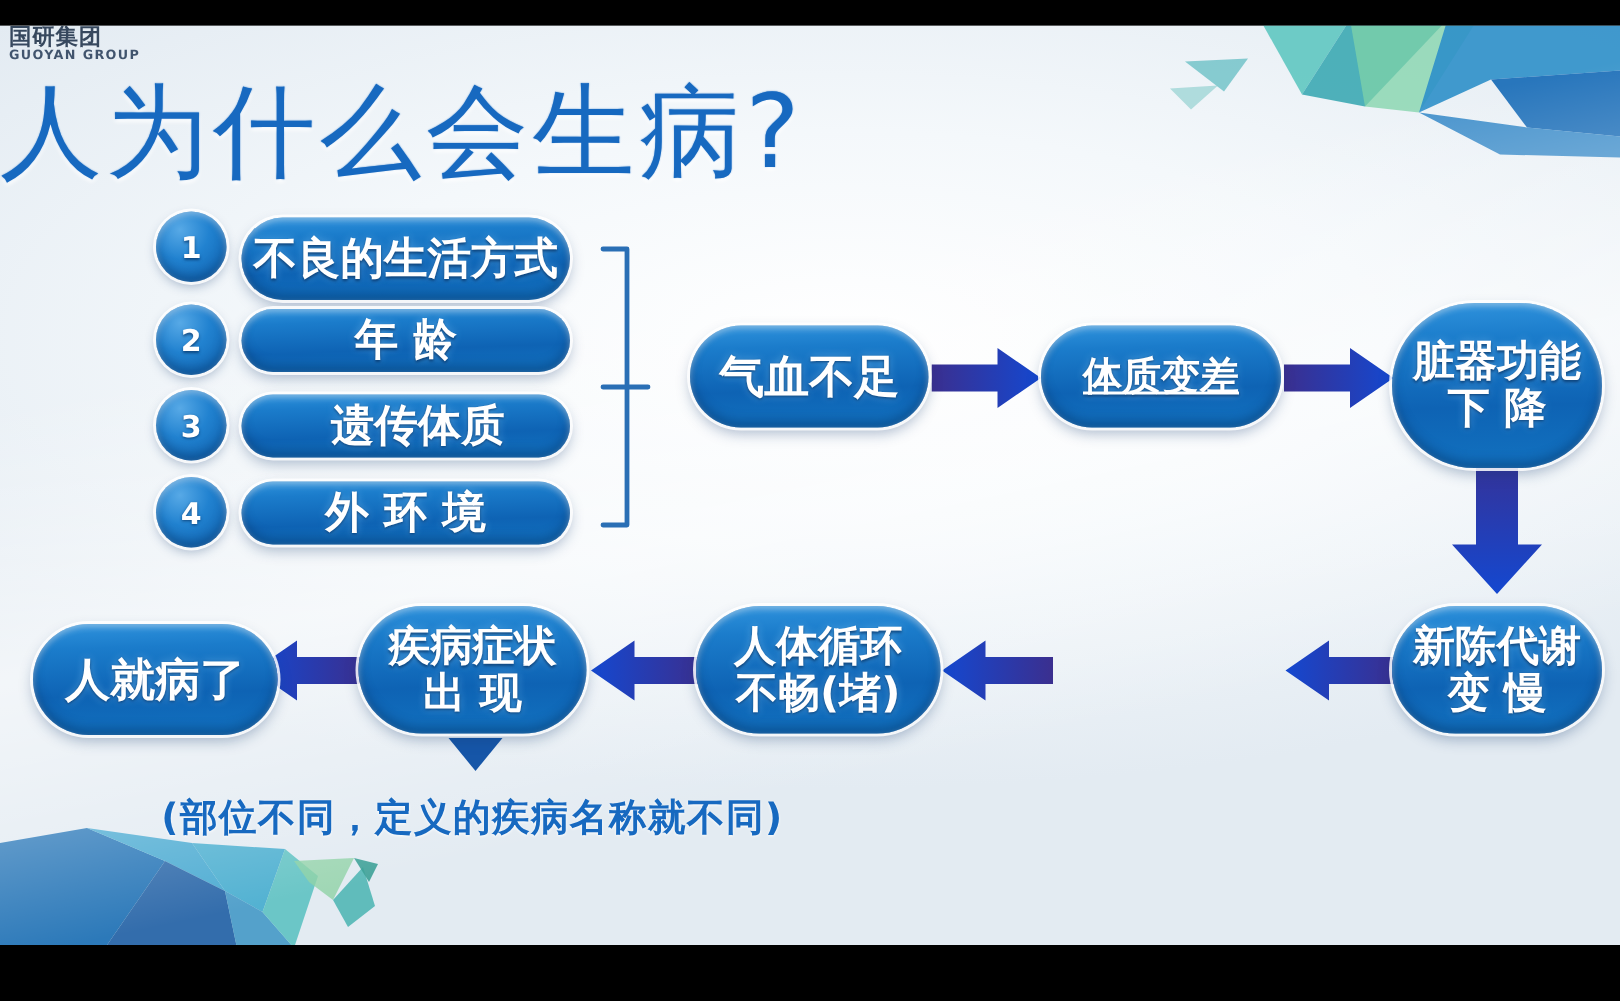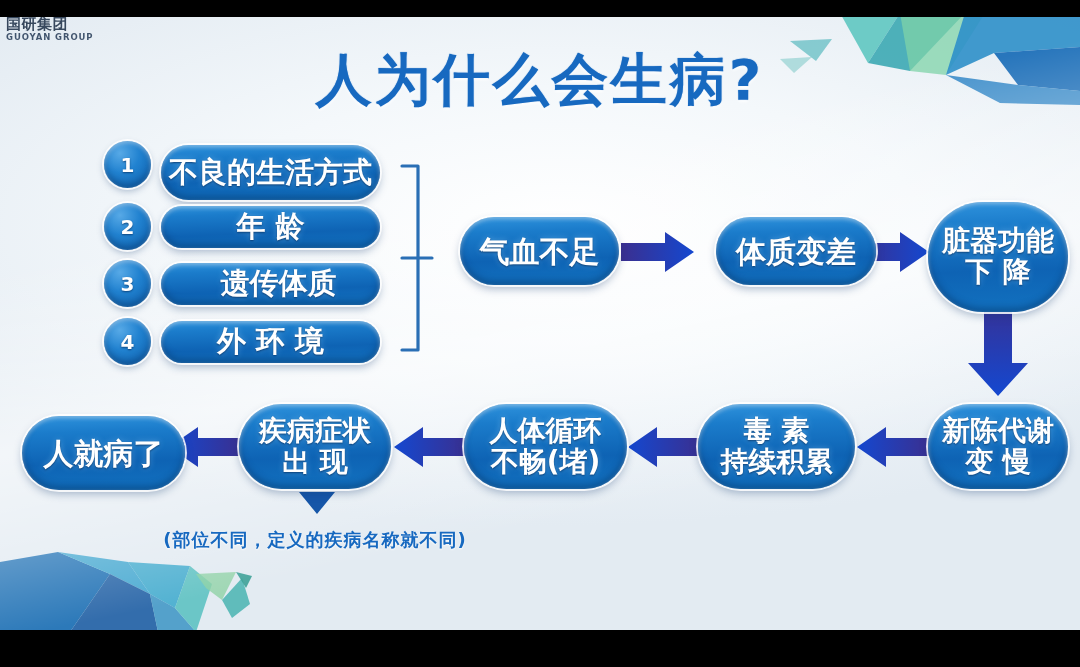--- a/index.html
+++ b/index.html
@@ -87,23 +87,23 @@
     line-height: 11px;
     white-space: nowrap;
   }
 
   
   #title {
     position: absolute;
     left: 0;
     top: 26px;
     width: 1080px;
-    text-align: center;
-    font-size: 56px;
-    font-weight: bold;
+    text-align: left;
+    font-size: 68px;
+    font-weight: normal;
     color: #1769c0;
     letter-spacing: 3px;
     text-shadow: 0 2px 3px rgba(255,255,255,.9), 0 0 1px #1769c0;
     z-index: 30;
   }
 
   
   .pill {
     position: absolute;
     border-radius: 999px;
@@ -160,21 +160,21 @@
 
   
   .arrow { position: absolute; z-index: 14; }
 
   #caption {
     position: absolute;
     left: 80px;
     top: 511px;
     width: 470px;
     text-align: center;
-    font-size: 18px;
+    font-size: 25px;
     font-weight: bold;
     color: #1769c0;
     letter-spacing: 1px;
     text-shadow: 0 1px 2px rgba(255,255,255,.9);
     z-index: 25;
   }
 </style>
 </head>
 <body>
 
@@ -234,21 +234,21 @@
     <svg class="arrow" style="left:621px; top:214px;" width="74" height="42" viewBox="0 0 74 42">
       <defs>
         <linearGradient id="ag1" x1="0" y1="0" x2="1" y2="0">
           <stop offset="0" stop-color="#3b2f8f"></stop>
             <stop offset="1" stop-color="#1448d0"></stop>
         </linearGradient>
       </defs>
       <path d="M0,12 L44,12 L44,1 L73,21 L44,41 L44,30 L0,30 Z" fill="url(#ag1)"></path>
     </svg>
 
-    <div class="pill" style="left:716px; top:200px; width:160px; height:68px; font-size:30px;">体质变差</div>
+    <div class="pill" style="left:694px; top:200px; width:160px; height:68px; font-size:26px;text-decoration:underline;">体质变差</div>
 
     <svg class="arrow" style="left:856px; top:214px;" width="74" height="42" viewBox="0 0 74 42">
       <path d="M0,12 L44,12 L44,1 L73,21 L44,41 L44,30 L0,30 Z" fill="url(#ag1)"></path>
     </svg>
 
     <div class="pill" style="left:928px; top:185px; width:140px; height:110px; font-size:28px;">
       <span class="two-line">脏器功能
 下  降</span>
     </div>
 
@@ -270,24 +270,20 @@
     <svg class="arrow" style="left:855px; top:409px;" width="76" height="42" viewBox="0 0 76 42">
       <defs>
         <linearGradient id="agl" x1="1" y1="0" x2="0" y2="0">
           <stop offset="0" stop-color="#3b2f8f"></stop>
             <stop offset="1" stop-color="#1448d0"></stop>
         </linearGradient>
       </defs>
       <path d="M76,12 L31,12 L31,1 L2,21 L31,41 L31,30 L76,30 Z" fill="url(#agl)"></path>
     </svg>
 
-    <div class="pill" style="left:698px; top:387px; width:157px; height:85px; font-size:28px;">
-      <span class="two-line">毒  素
-持续积累</span>
-    </div>
 
     <svg class="arrow" style="left:626px; top:409px;" width="76" height="42" viewBox="0 0 76 42">
       <path d="M76,12 L31,12 L31,1 L2,21 L31,41 L31,30 L76,30 Z" fill="url(#agl)"></path>
     </svg>
 
     <div class="pill" style="left:464px; top:387px; width:163px; height:85px; font-size:28px;">
       <span class="two-line">人体循环
 不畅(堵)</span>
     </div>
 

